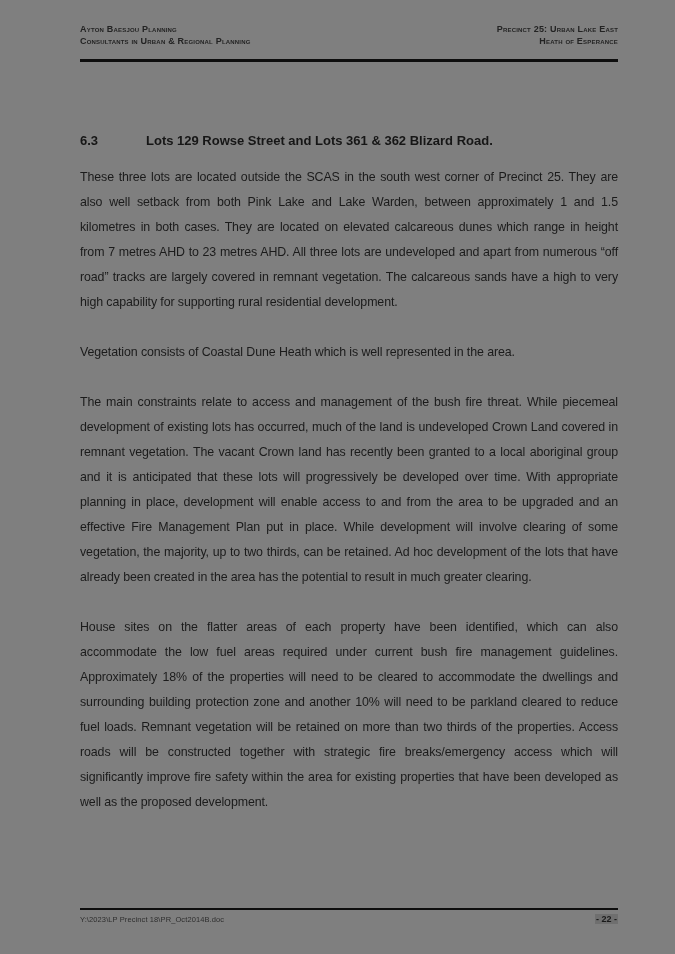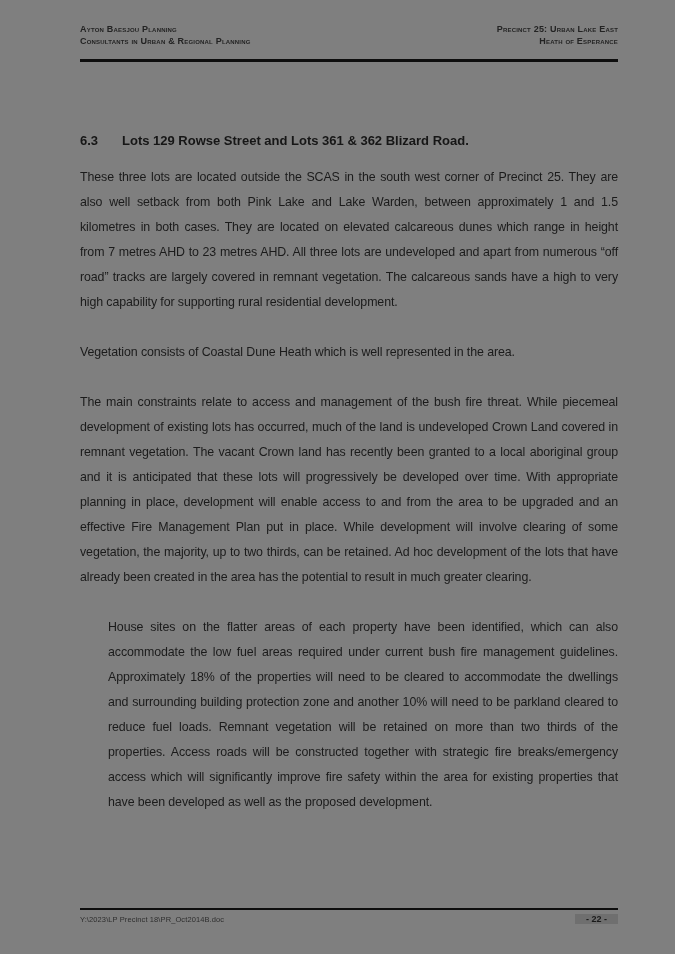--- a/index.html
+++ b/index.html
@@ -48,33 +48,34 @@
     width: 538px;
     top: 133px;
   }
   .section-heading {
     display: flex;
     font-weight: bold;
     font-size: 13px;
     line-height: 15px;
     margin: 0 0 17px 0;
     color: #161616;
+    gap: 24px;
   }
   .section-number {
     flex: 0 0 42px;
   }
   .content p {
     font-size: 12.4px;
     line-height: 25px;
     letter-spacing: -0.1px;
     text-align: justify;
     margin: 0 0 25px 0;
     color: #1b1b1b;
   }
-  .content p:last-child { margin-bottom: 0; margin-left: 28px; }
+  .content p:last-child { margin-bottom: 0; }
   
   .footer-rule {
     position: absolute;
     left: 80px;
     width: 538px;
     top: 908px;
     height: 2px;
     background: #0e0e0e;
   }
   .footer {
@@ -89,21 +90,21 @@
   .file-path {
     font-size: 7.5px;
     color: #2e2e2e;
     letter-spacing: 0.1px;
   }
   .page-number {
     font-size: 9px;
     font-weight: bold;
     color: #1a1a1a;
     background: rgba(0,0,0,0.12);
-    padding: 0 11px;
+    padding: 0 1px;
   }
 </style>
 </head>
 <body>
 
 <div class="page">
 
   <div class="header">
     <div class="header-left">
       <div>Ayton Baesjou Planning</div>

